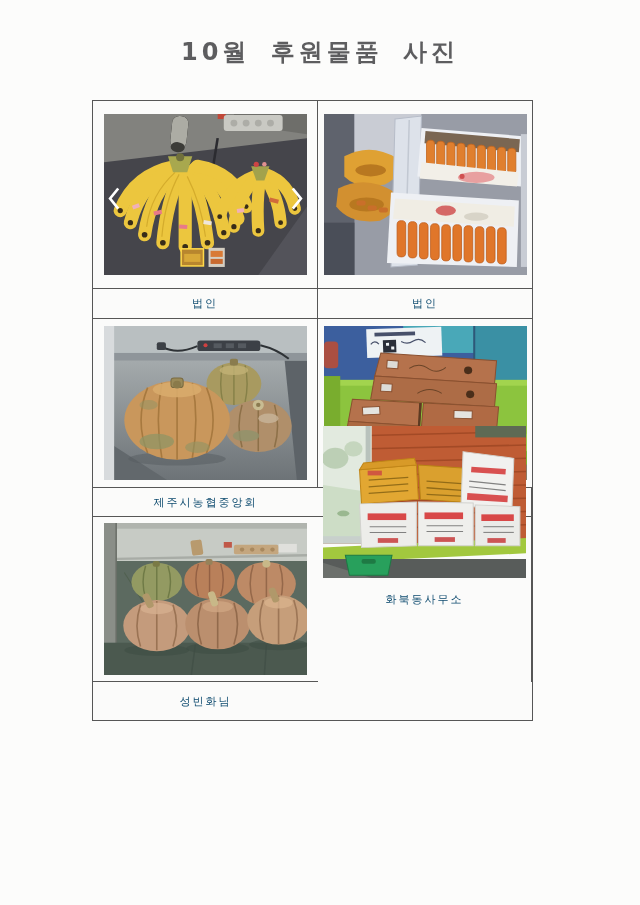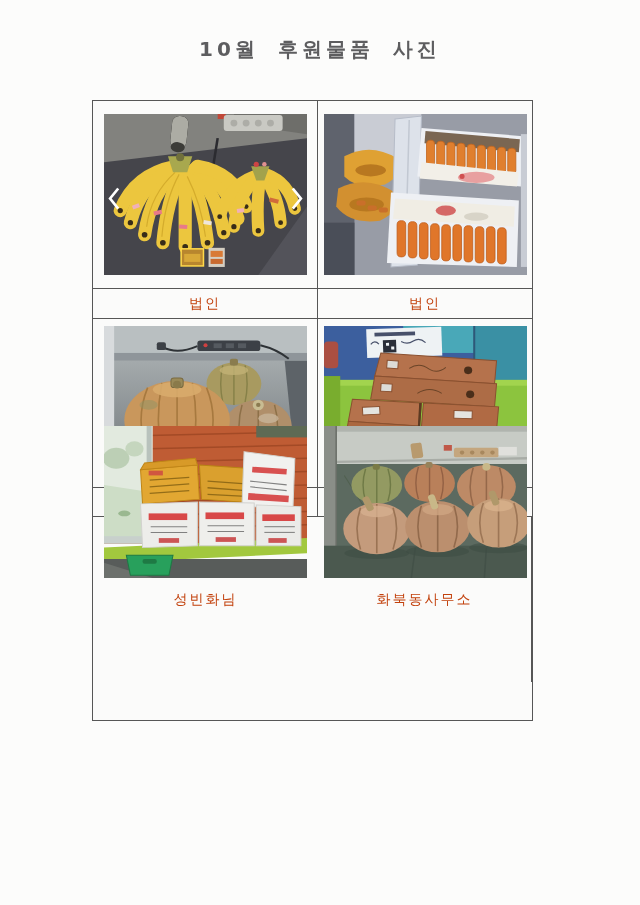--- a/index.html
+++ b/index.html
@@ -7,21 +7,21 @@
     width:640px;height:905px;
     background:#fcfcfb;
     font-family:"DejaVu Sans",sans-serif;
     position:relative;
     overflow:hidden;
   }
   .page{position:absolute;inset:0;background:#fcfcfb;}
   .doc-title{
     position:absolute;top:36px;left:0;width:640px;
     text-align:center;
-    font-size:20px;font-weight:bold;color:#5d5d5f;
+    font-size:24px;font-weight:bold;color:#5d5d5f;
     letter-spacing:4px;word-spacing:8px;
   }
   .photo-table{
     position:absolute;left:92px;top:100px;
     width:441px;height:621px;
     box-sizing:border-box;
     border:1px solid #565656;
     display:grid;
     grid-template-columns:225px 214px;
     grid-template-rows:188px 30px 169px 29px 165px 38px;
@@ -31,21 +31,21 @@
   .cell.col2{border-right:none;}
   .cell.rowlast{border-bottom:none;}
   .photo-cell{display:flex;align-items:center;justify-content:center;}
   .photo-frame{display:block;}
   .r1 .photo-frame{width:203px;height:161px;}
   .r2 .photo-frame{width:203px;height:154px;}
   .r3 .photo-frame{width:203px;height:152px;}
   .photo-frame svg{display:block;width:100%;height:100%;}
   .caption-cell{
     display:flex;align-items:center;justify-content:center;
-    font-size:14px;color:#c2410c;letter-spacing:2px;text-align:center;
+    font-size:11px;color:#0c4a6e;letter-spacing:2px;text-align:center;
   }
 </style>
 </head>
 <body>
 
 <div class="page">
 
   <div class="doc-title">10월 후원물품 사진</div>
 
   <div class="photo-table">
@@ -323,20 +323,23 @@
             <polygon points="20,123 92,128 90,150 18,145" fill="#b27048"></polygon>
             <rect x="32" y="131" width="16" height="8" fill="#e0e0dc" transform="rotate(-2 40 135)"></rect>
             <polygon points="92,129 168,132 166,154 90,151" fill="#ad6a42"></polygon>
             <rect x="124" y="136" width="18" height="8" fill="#e0e0dc" transform="rotate(2 133 140)"></rect>
             <line x1="95" y1="80" x2="91" y2="152" stroke="#5c3a22" stroke-width="2.4"></line>
           </g>
         </svg>
       </span>
     </div>
 
+    <div class="cell caption-cell col2">
+      <span>제주시농협중앙회</span>
+    </div>
 
     <div class="cell photo-cell r3">
       <span class="photo-frame">
         <svg viewBox="0 0 200 160" preserveAspectRatio="none">
 
           <rect x="0" y="0" width="200" height="124" fill="#bf5c34"></rect>
           <g stroke="#a34a26" stroke-width="1.6">
             <line x1="44" y1="10" x2="200" y2="6"></line>
               <line x1="44" y1="24" x2="200" y2="20"></line>
             <line x1="44" y1="38" x2="200" y2="34"></line>
@@ -479,21 +482,21 @@
           <g>
             <ellipse cx="172" cy="102" rx="31" ry="26" fill="#c69e7a"></ellipse>
             <path d="M157,81 Q150,102 157,123 M172,76 Q172,102 172,128 M187,81 Q194,102 187,123" stroke="#9d7656" stroke-width="1.6" fill="none"></path>
             <ellipse cx="172" cy="84" rx="14" ry="6" fill="#d8b28c" opacity="0.8"></ellipse>
             <rect x="164" y="68" width="7" height="16" rx="3" fill="#b0986a" transform="rotate(-20 167 76)"></rect>
           </g>
         </svg>
       </span>
     </div>
 
+    <div class="cell caption-cell rowlast">
+      <span>화북동사무소</span>
+    </div>
     <div class="cell caption-cell col2 rowlast">
       <span>성빈화님</span>
     </div>
-    <div class="cell caption-cell rowlast">
-      <span>화북동사무소</span>
-    </div>
 
   </div>
 </div>
 
 </body></html>

